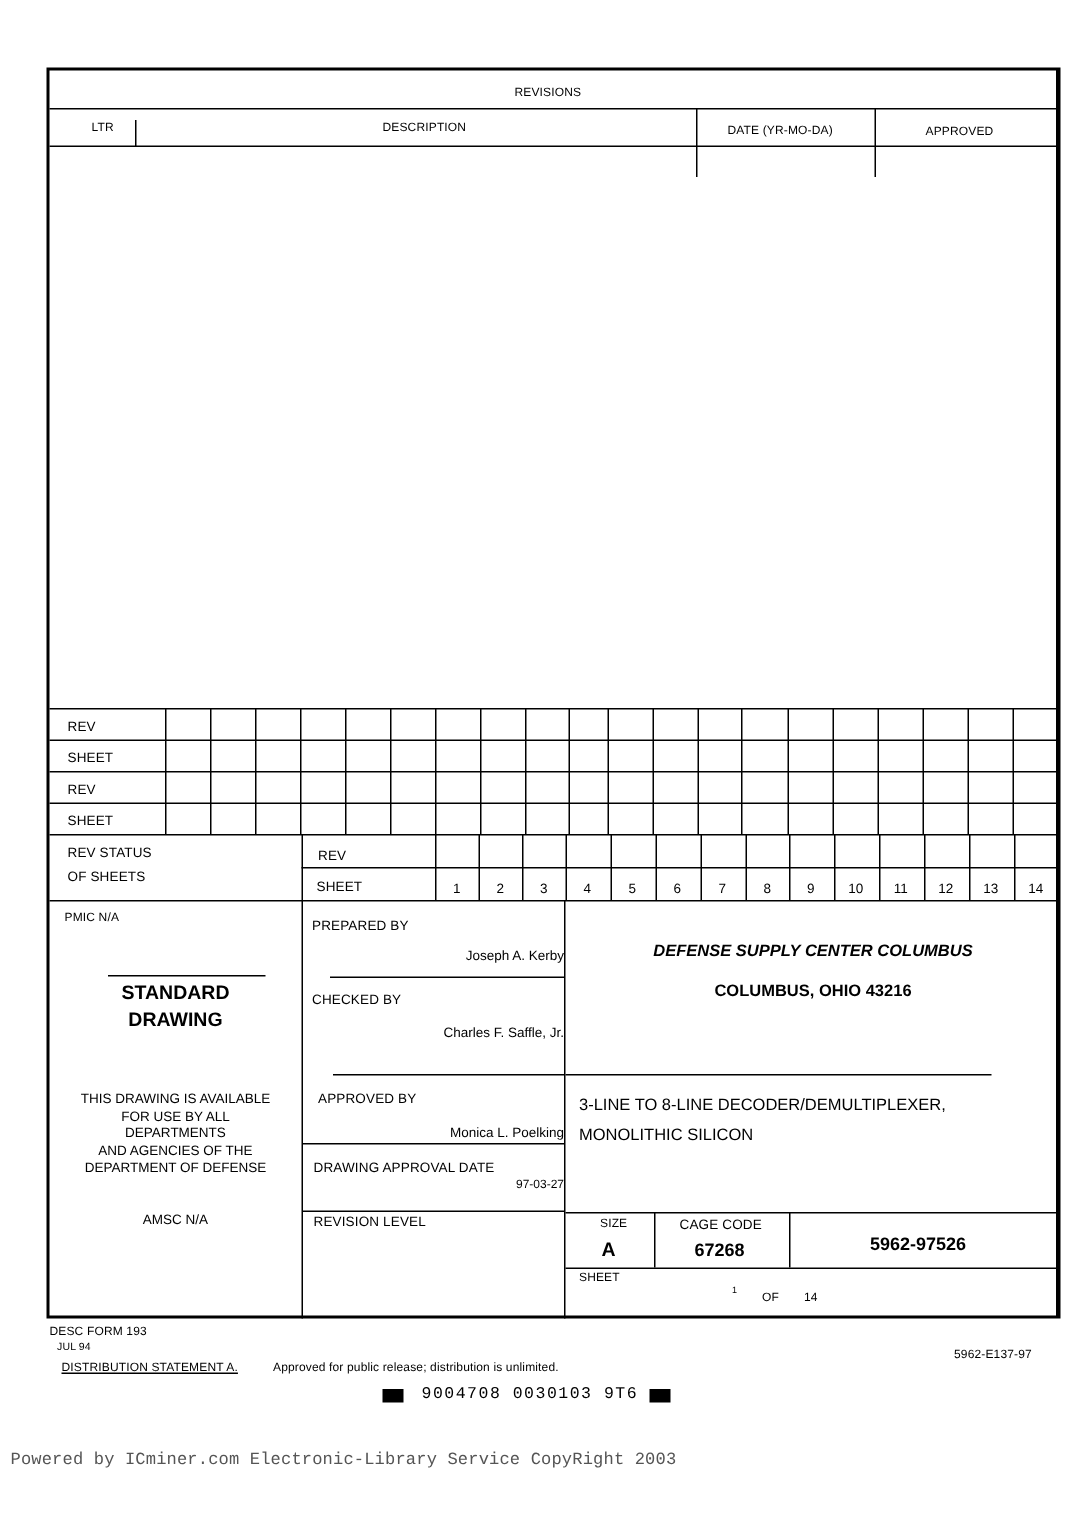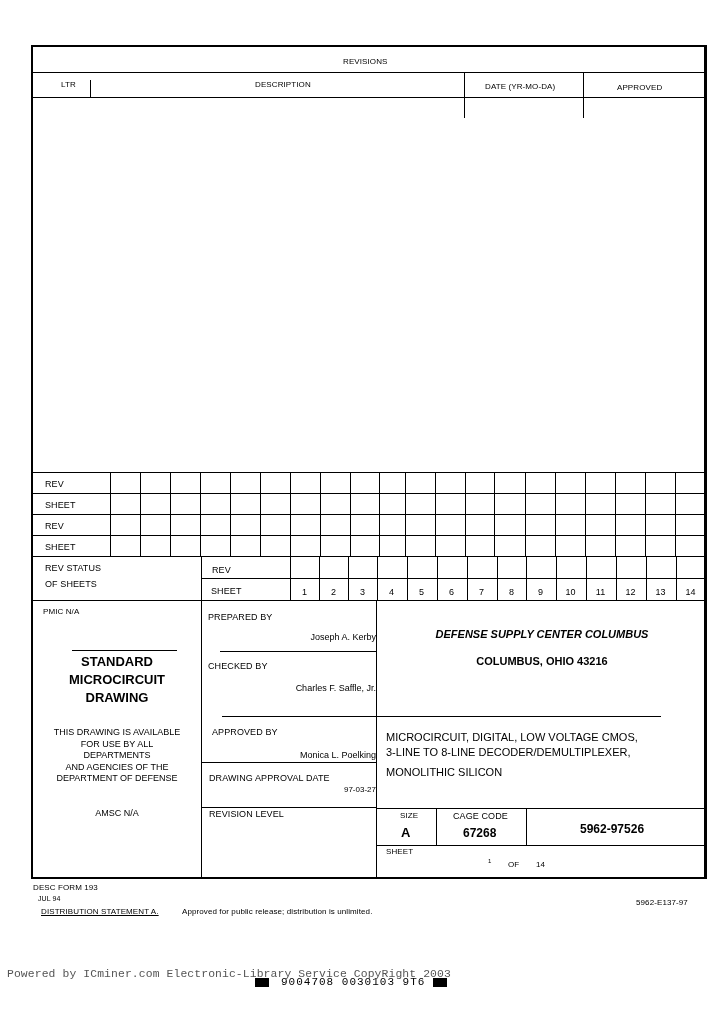--- a/index.html
+++ b/index.html
@@ -100,21 +100,20 @@
 <div class="num" style="left:676px; top:587px;">14</div>
 
 <div class="hl" style="left:33px; top:600px; width:672px;"></div>
 <div class="vl" style="left:201px; top:600px; height:279px;"></div>
 <div class="vl" style="left:376px; top:600px; height:279px;"></div>
 
 <div class="lbl" style="left:43px; top:607px; font-size:8px;">PMIC N/A</div>
 <div class="hl" style="left:72px; top:650px; width:105px;"></div>
 <div class="abs bold center" style="left:33px; top:653px; width:168px; font-size:13px; line-height:18px;">
   <div>STANDARD</div>
-  <div>MICROCIRCUIT</div>
   <div>DRAWING</div>
 </div>
 <div class="abs center" style="left:33px; top:727px; width:168px; font-size:9px; line-height:11.5px;">
   <div>THIS DRAWING IS AVAILABLE</div>
   <div>FOR USE BY ALL</div>
   <div>DEPARTMENTS</div>
   <div>AND AGENCIES OF THE</div>
   <div>DEPARTMENT OF DEFENSE</div>
 </div>
 <div class="abs center" style="left:33px; top:808px; width:168px; font-size:9px;">AMSC N/A</div>
@@ -131,21 +130,20 @@
 <div class="lbl" style="left:209px; top:773px;">DRAWING APPROVAL DATE</div>
 <div class="name" style="left:202px; top:785px; width:174px; font-size:8px;">97-03-27</div>
 <div class="hl" style="left:202px; top:807px; width:174px;"></div>
 <div class="lbl" style="left:209px; top:809px;">REVISION LEVEL</div>
 
 <div class="abs bold center" style="left:377px; top:628px; width:330px; font-size:11px;font-style:italic;">DEFENSE SUPPLY CENTER COLUMBUS</div>
 <div class="abs bold center" style="left:377px; top:655px; width:330px; font-size:11px;">COLUMBUS, OHIO  43216</div>
 <div class="hl" style="left:377px; top:716px; width:284px;"></div>
 
 <div class="abs" style="left:386px; top:730px; font-size:11px; line-height:15px;">
-  <div>MICROCIRCUIT, DIGITAL, LOW VOLTAGE CMOS,</div>
   <div>3-LINE TO 8-LINE DECODER/DEMULTIPLEXER,</div>
   <div style="margin-top:5px;">MONOLITHIC SILICON</div>
 </div>
 
 <div class="hl" style="left:377px; top:808px; width:328px;"></div>
 <div class="lbl" style="left:400px; top:811px; font-size:8px;">SIZE</div>
 <div class="abs bold" style="left:401px; top:825px; font-size:13px;">A</div>
 <div class="vl" style="left:436px; top:808px; height:37px;"></div>
 <div class="lbl" style="left:453px; top:811px;">CAGE CODE</div>
 <div class="abs bold" style="left:463px; top:826px; font-size:12px;">67268</div>
@@ -156,19 +154,19 @@
 <div class="lbl" style="left:488px; top:858px; font-size:6px;">1</div>
 <div class="lbl" style="left:508px; top:860px; font-size:8px;">OF</div>
 <div class="lbl" style="left:536px; top:860px; font-size:8px;">14</div>
 
 <div class="lbl" style="left:33px; top:883px; font-size:8px;">DESC FORM 193</div>
 <div class="lbl" style="left:38px; top:895px; font-size:7px;">JUL 94</div>
 <div class="lbl" style="left:41px; top:907px; font-size:8px; text-decoration:underline;">DISTRIBUTION STATEMENT A.</div>
 <div class="lbl" style="left:182px; top:907px; font-size:8px;">Approved for public release; distribution is unlimited.</div>
 <div class="lbl" style="left:636px; top:898px; font-size:8px;">5962-E137-97</div>
 
-<div class="abs" style="left:255px; top:976px; height:12px; display:flex; align-items:center;text-align:center;">
+<div class="abs" style="left:255px; top:924px; height:12px; display:flex; align-items:center;text-align:center;">
   <span style="display:inline-block; width:14px; height:9px; background:#000; margin-right:12px;"></span>
   <span class="mono" style="font-size:11px; letter-spacing:1px;">9004708 0030103 9T6</span>
   <span style="display:inline-block; width:14px; height:9px; background:#000; margin-left:8px;"></span>
 </div>
 
 <div class="lbl mono" style="left:7px; top:968px; font-size:11.4px; color:#555;">Powered by ICminer.com Electronic-Library Service CopyRight 2003</div>
 
 </body></html>

